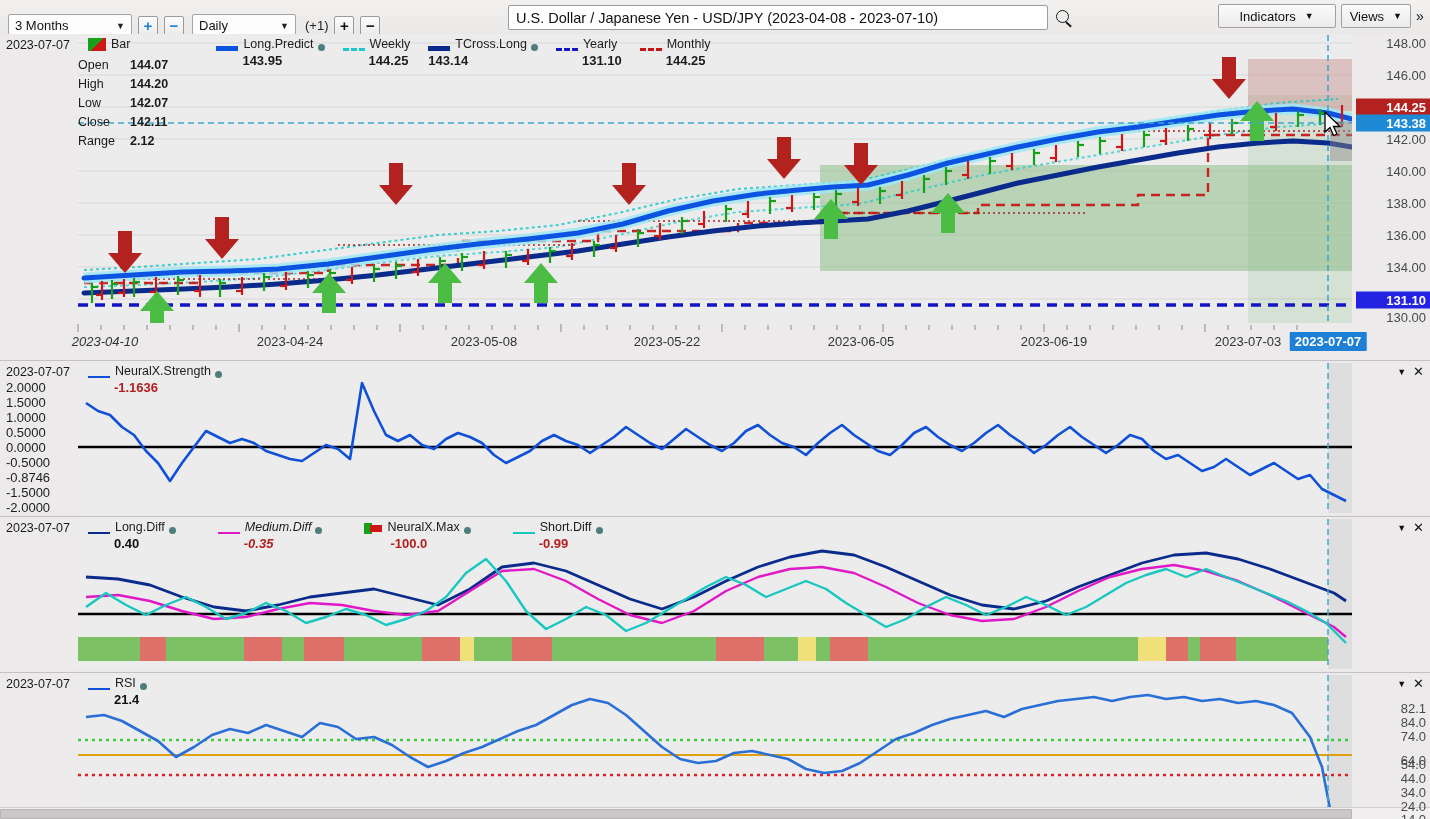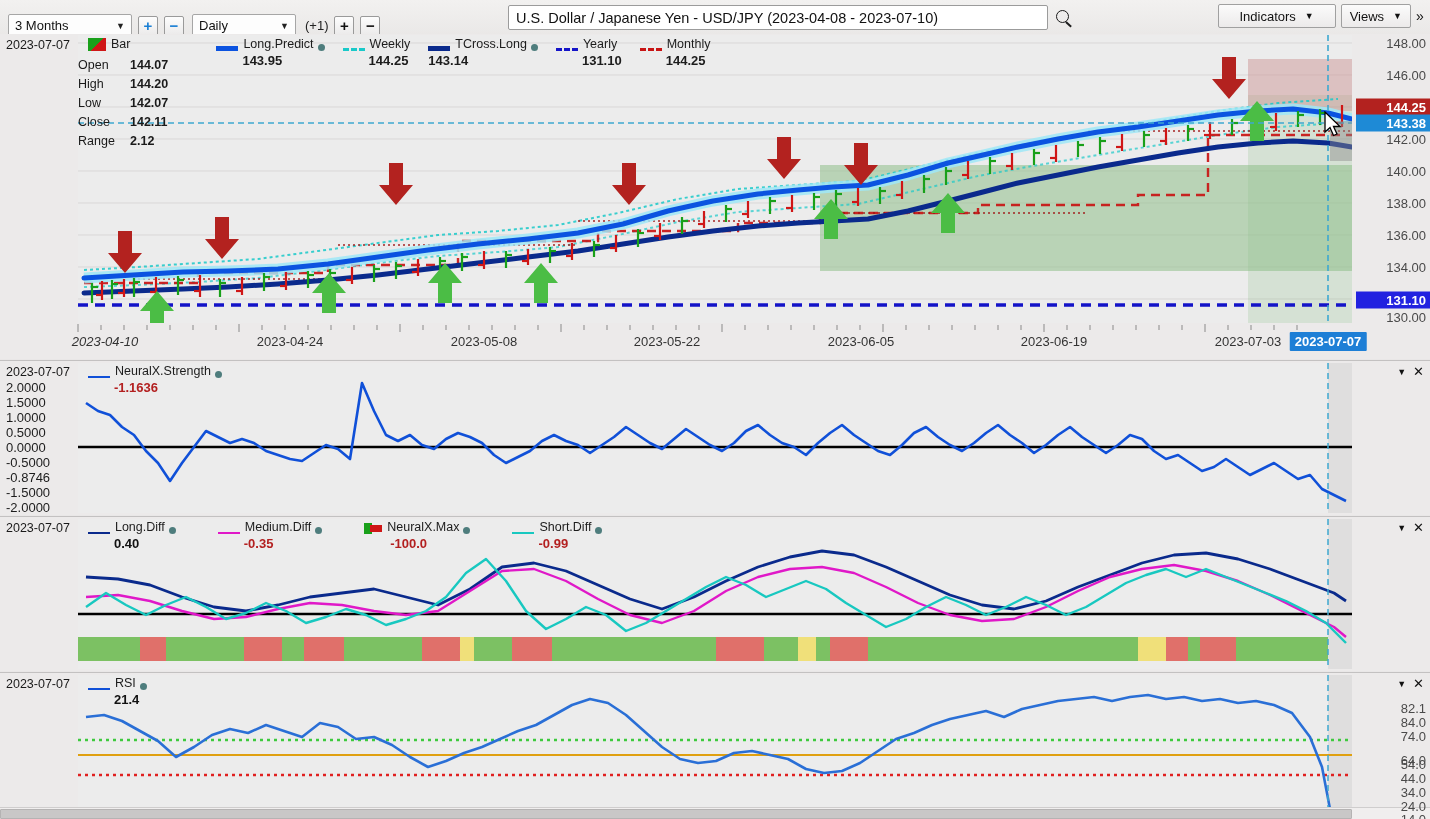--- a/index.html
+++ b/index.html
@@ -686,21 +686,21 @@
 
       <span class="lg-item" style="margin-left:12px;">
         <span class="lg-head">
           <span class="swatch-thin" style="background:#0a2a8c;"></span>
           <span class="lg-name">Long.Diff</span>
           <span class="dot-gray"></span>
         </span>
         <div class="lg-val" style="margin-left:26px; color:#111;">0.40</div>
       </span>
 
-      <span class="lg-item" style="margin-left:24px;">
+      <span class="lg-item" style="margin-left:24px;font-style:italic;">
         <span class="lg-head">
           <span class="swatch-thin" style="background:#e018c8;"></span>
           <span class="lg-name">Medium.Diff</span>
           <span class="dot-gray"></span>
         </span>
         <div class="lg-val" style="margin-left:26px; color:#b32020;">-0.35</div>
       </span>
 
       <span class="lg-item" style="margin-left:24px;">
         <span class="lg-head">

